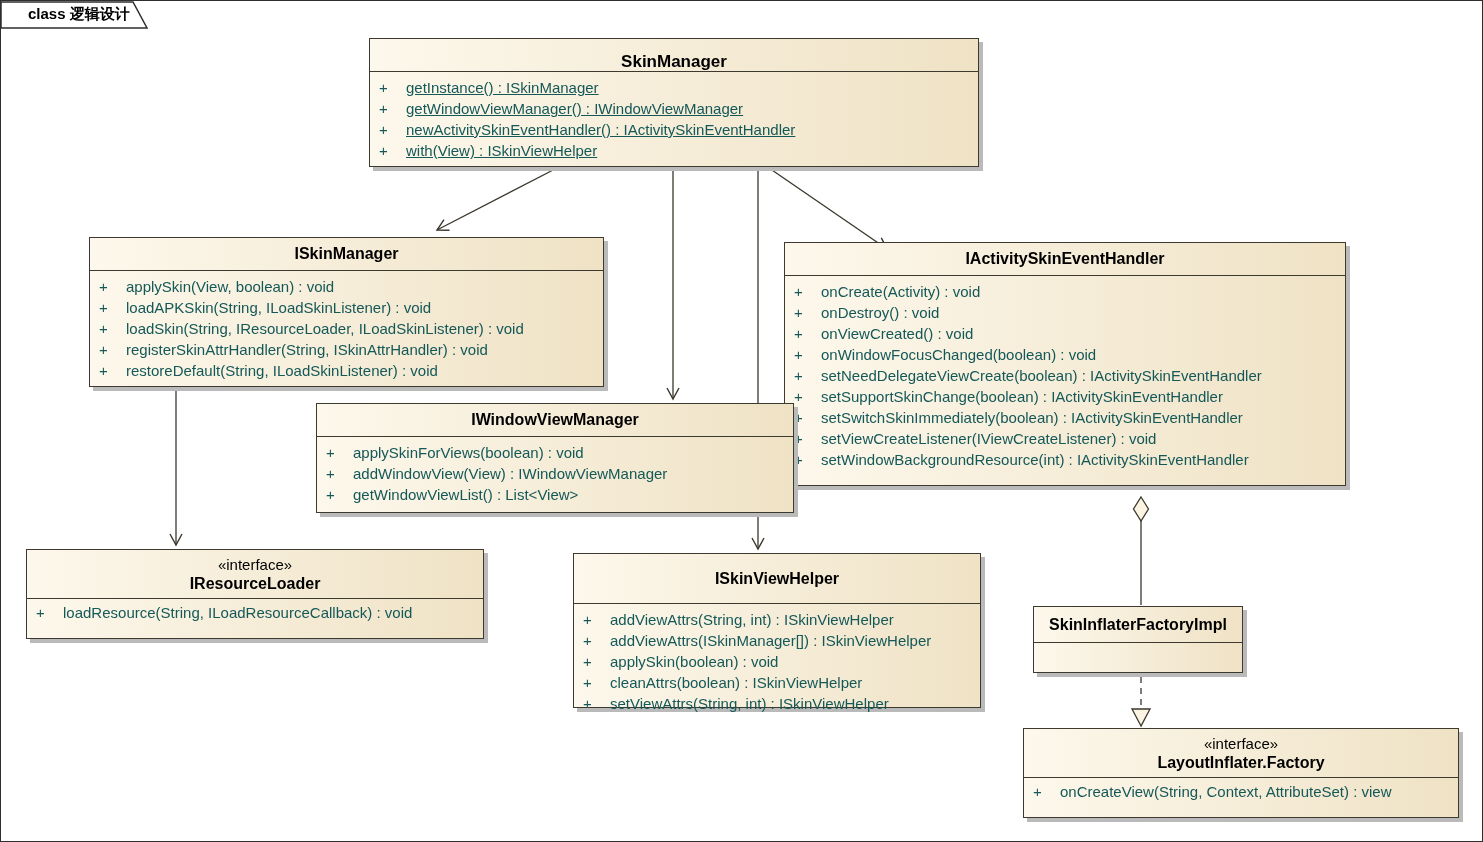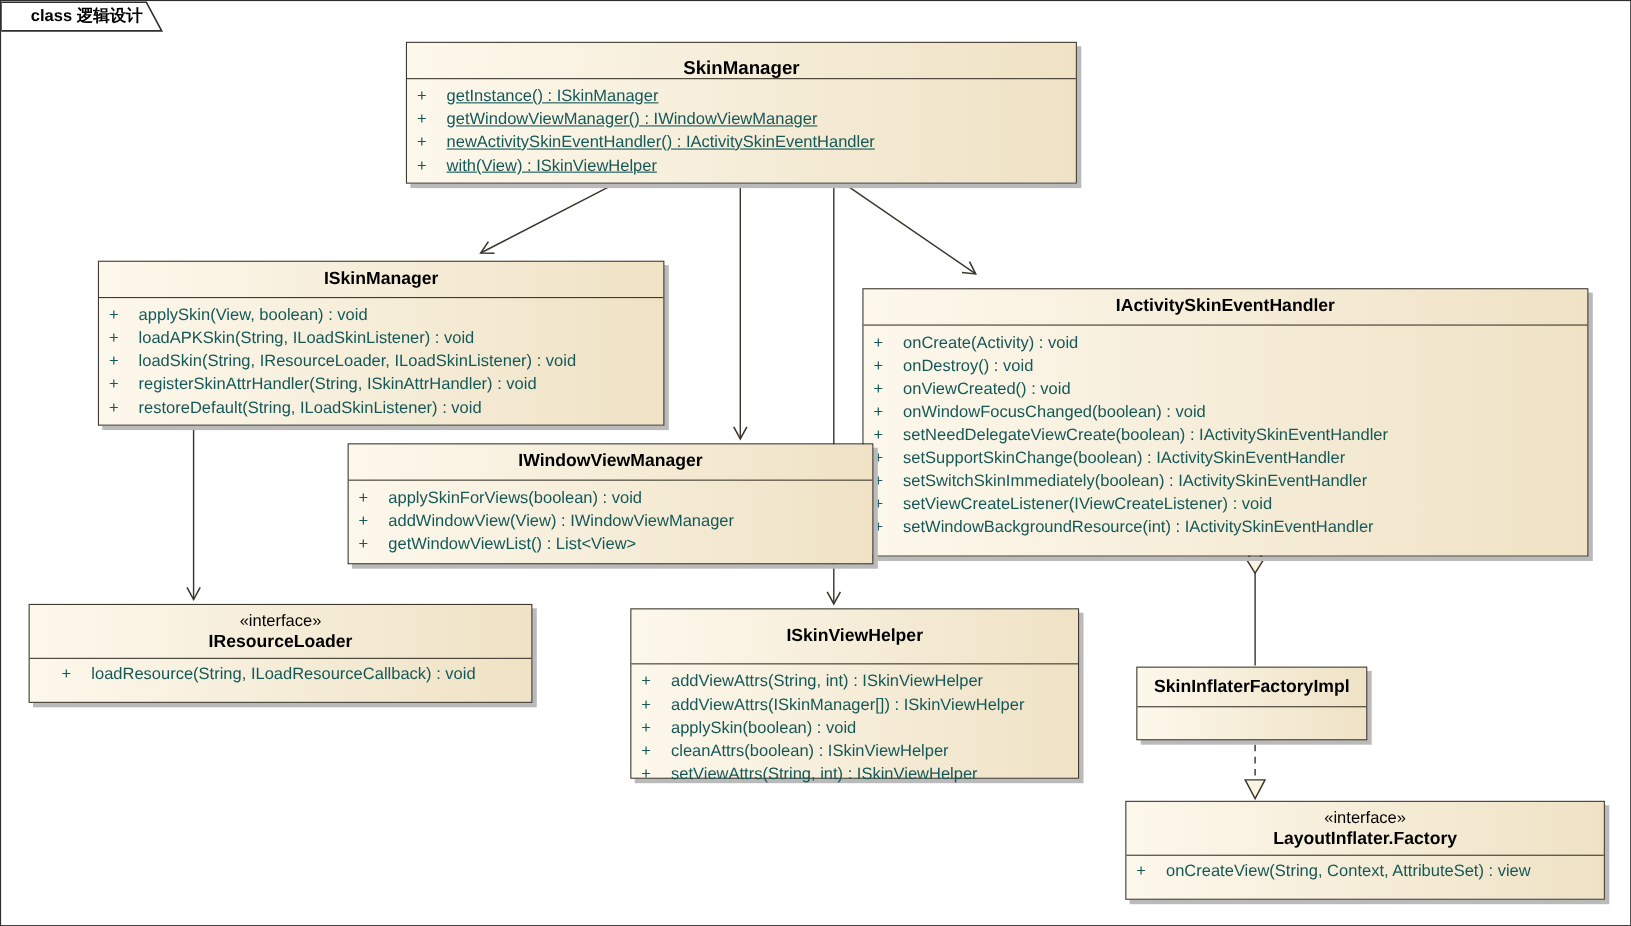--- a/index.html
+++ b/index.html
@@ -92,21 +92,21 @@
     </div>
     <div class="cls-methods">
         <div class="m-row"><span class="m-vis">+</span><span class="m-sig">applySkin(View, boolean) : void</span></div>
         <div class="m-row"><span class="m-vis">+</span><span class="m-sig">loadAPKSkin(String, ILoadSkinListener) : void</span></div>
         <div class="m-row"><span class="m-vis">+</span><span class="m-sig">loadSkin(String, IResourceLoader, ILoadSkinListener) : void</span></div>
         <div class="m-row"><span class="m-vis">+</span><span class="m-sig">registerSkinAttrHandler(String, ISkinAttrHandler) : void</span></div>
         <div class="m-row"><span class="m-vis">+</span><span class="m-sig">restoreDefault(String, ILoadSkinListener) : void</span></div>
       </div>
   </div>
 
-  <div class="uml-class" style="left:783px;top:261px;width:660px;height:244px;">
+  <div class="uml-class" style="left:783px;top:241px;width:562px;height:244px;">
     <div class="cls-title" style="height:33px;">
       <div class="cls-name">IActivitySkinEventHandler</div>
     </div>
     <div class="cls-methods">
         <div class="m-row"><span class="m-vis">+</span><span class="m-sig">onCreate(Activity) : void</span></div>
         <div class="m-row"><span class="m-vis">+</span><span class="m-sig">onDestroy() : void</span></div>
         <div class="m-row"><span class="m-vis">+</span><span class="m-sig">onViewCreated() : void</span></div>
         <div class="m-row"><span class="m-vis">+</span><span class="m-sig">onWindowFocusChanged(boolean) : void</span></div>
         <div class="m-row"><span class="m-vis">+</span><span class="m-sig">setNeedDelegateViewCreate(boolean) : IActivitySkinEventHandler</span></div>
         <div class="m-row"><span class="m-vis">+</span><span class="m-sig">setSupportSkinChange(boolean) : IActivitySkinEventHandler</span></div>
@@ -125,21 +125,21 @@
         <div class="m-row"><span class="m-vis">+</span><span class="m-sig">addWindowView(View) : IWindowViewManager</span></div>
         <div class="m-row"><span class="m-vis">+</span><span class="m-sig">getWindowViewList() : List&lt;View&gt;</span></div>
       </div>
   </div>
 
   <div class="uml-class" style="left:25px;top:548px;width:458px;height:90px;">
     <div class="cls-title" style="height:49px;">
       <div class="stereotype">«interface»</div>
       <div class="cls-name">IResourceLoader</div>
     </div>
-    <div class="cls-methods" style="padding-top:3px;padding-left:20px;">
+    <div class="cls-methods" style="padding-top:3px;">
         <div class="m-row"><span class="m-vis">+</span><span class="m-sig">loadResource(String, ILoadResourceCallback) : void</span></div>
       </div>
   </div>
 
   <div class="uml-class" style="left:572px;top:552px;width:408px;height:155px;">
     <div class="cls-title" style="height:50px;">
       <div class="cls-name">ISkinViewHelper</div>
     </div>
     <div class="cls-methods">
         <div class="m-row"><span class="m-vis">+</span><span class="m-sig">addViewAttrs(String, int) : ISkinViewHelper</span></div>

